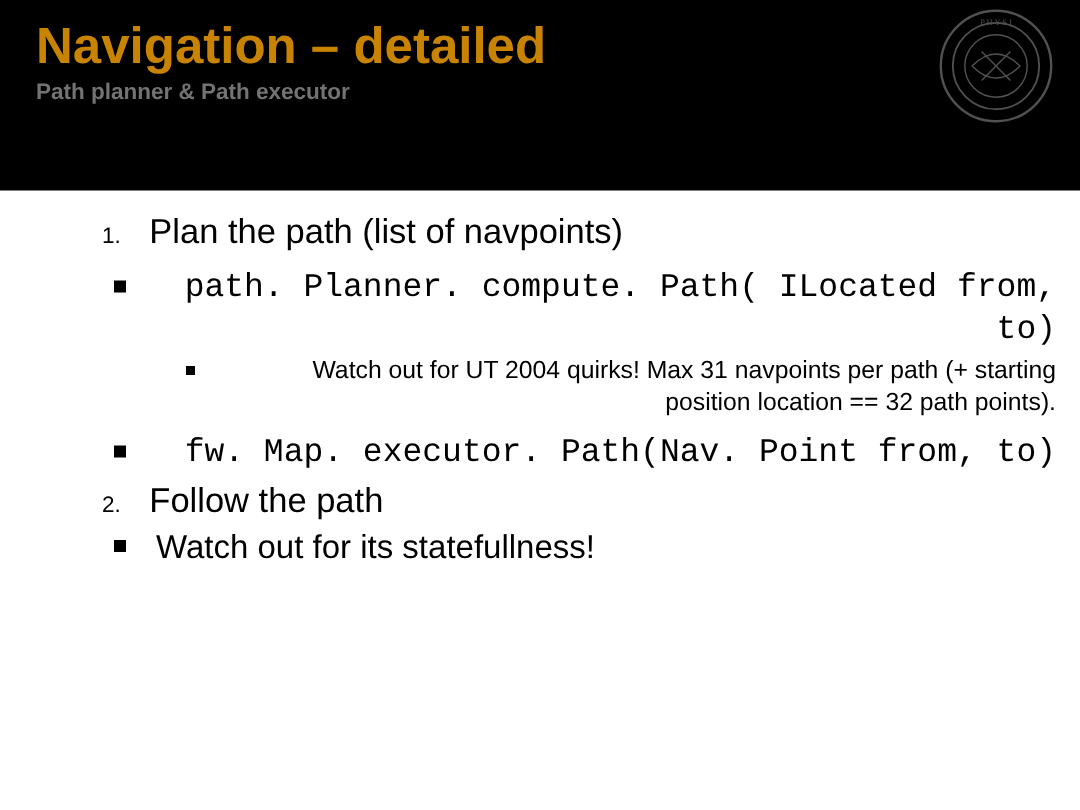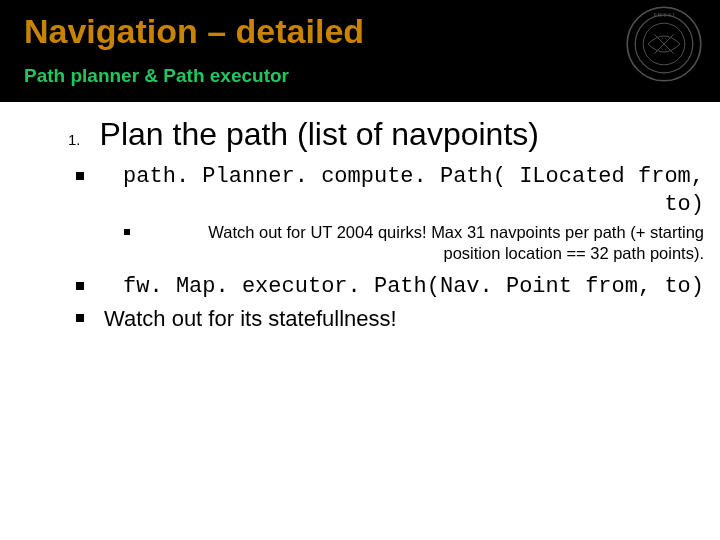--- a/index.html
+++ b/index.html
@@ -3,50 +3,50 @@
 <meta charset="utf-8">
 <style>
   * { box-sizing: border-box; margin: 0; padding: 0; }
   html, body { width: 720px; height: 540px; overflow: hidden; }
   body { font-family: "Segoe UI", -apple-system, BlinkMacSystemFont, sans-serif; background: #fff; color: #000; }
 
   .header {
     background: #000;
     padding: 12px 24px 10px 24px;
     position: relative;
-    height: 102px;
+    height: 127px;
   }
   .title {
     color: #c88400;
     font-size: 34px;
     font-weight: 700;
     line-height: 1.15;
   }
   .subtitle {
-    color: #22c55e;
-    font-size: 19px;
+    color: #737373;
+    font-size: 15px;
     font-weight: 600;
-    margin-top: 14px;
+    margin-top: 2px;
   }
   .seal {
     position: absolute;
     right: 16px;
     top: 4px;
     width: 80px;
     height: 80px;
     opacity: 0.8;
   }
 
   .content {
     padding: 14px 16px 0 48px;
     font-size: 20px;
   }
 
   .num { display: inline-block; min-width: 26px; font-size: 15px; vertical-align: baseline; }
-  .item-text { font-size: 32px; }
+  .item-text { font-size: 23px; }
 
   .ol-item { margin-bottom: 2px; }
   .ol-line { padding-left: 20px; }
 
   .lvl2 { padding-left: 56px; margin-top: 6px; }
   .lvl2-line { position: relative; font-size: 22px; line-height: 1.25; font-family: "Courier New", monospace; }
   .lvl2-text { font-family: "Segoe UI", -apple-system, sans-serif; }
   .bullet-sq {
     position: absolute;
     left: -28px;
@@ -114,20 +114,24 @@
 
     <div class="lvl2 sp-top">
       <div class="lvl2-line">
         <span class="bullet-sq"></span>
         <span>fw. Map. executor. Path(Nav. Point from, to)</span>
       </div>
     </div>
   </div>
 
   <div class="ol-item sp-top-sm">
+    <div class="ol-line">
+      <span class="num">2.</span>
+      <span class="item-text">Follow the path</span>
+    </div>
 
     <div class="lvl2 sp-top-sm">
       <div class="lvl2-line">
         <span class="bullet-sq"></span>
       </div>
     </div>
     <div class="lvl2 sp-top-sm">
       <div class="lvl2-line">
         <span class="bullet-sq"></span>
       </div>

